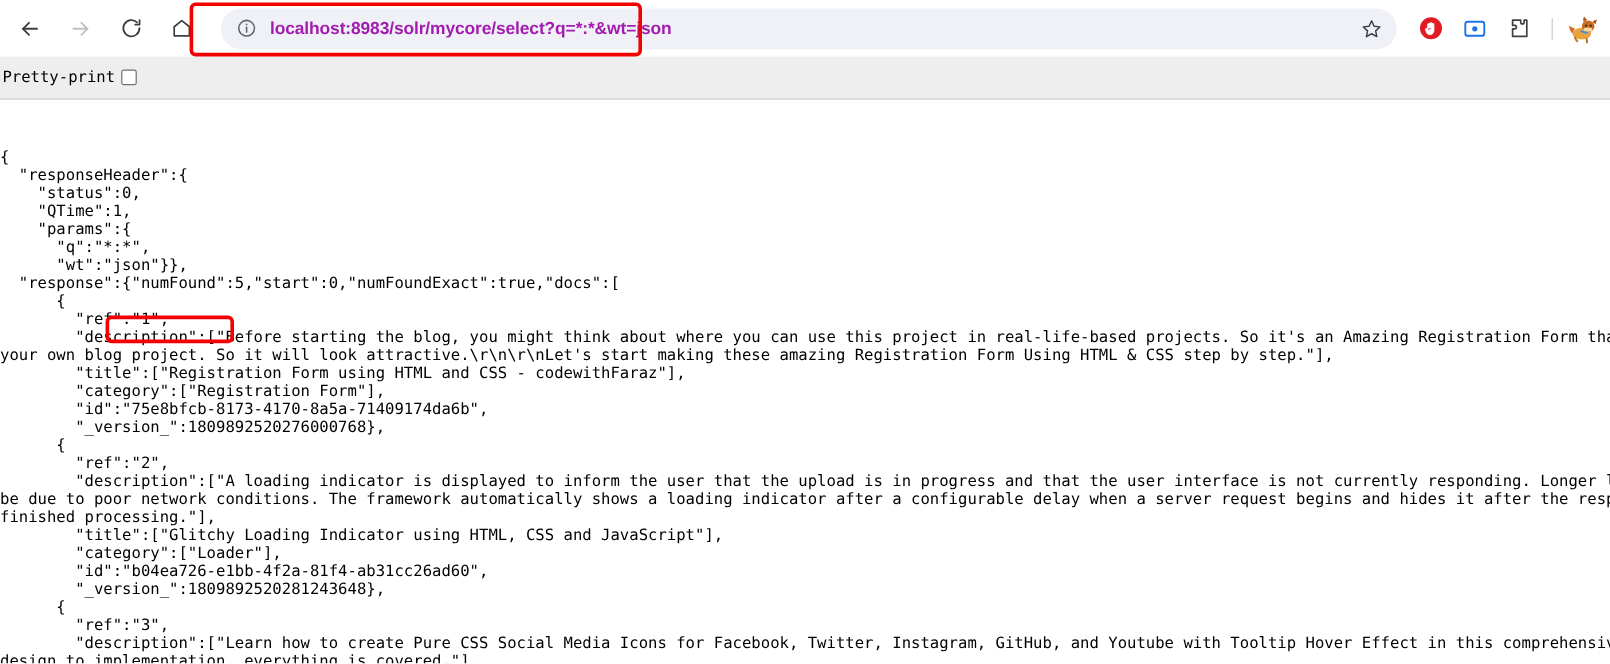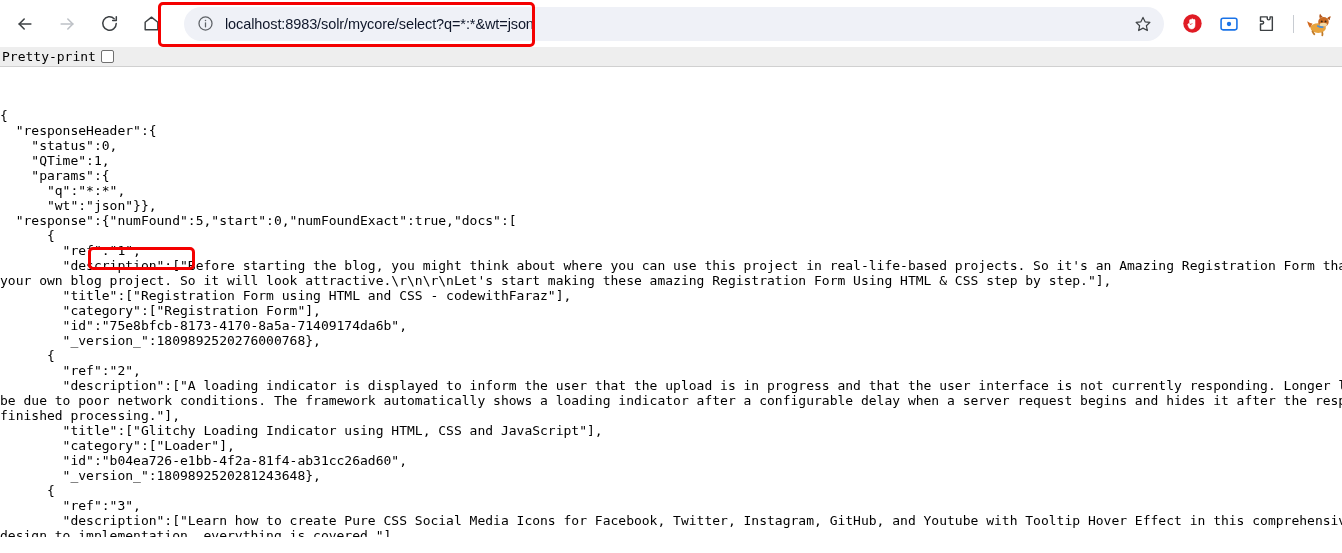--- a/index.html
+++ b/index.html
@@ -64,25 +64,26 @@
     width: 26px;
     height: 26px;
     border-radius: 50%;
     display: flex;
     align-items: center;
     justify-content: center;
     flex: 0 0 auto;
   }
   #omnibox-url {
     font-size: 14.5px;
-    color: #0f172a;
+    color: #a21caf;
     margin-left: 7px;
     white-space: nowrap;
     overflow: hidden;
     letter-spacing: -0.1px;
+    font-weight: bold;
   }
   #bookmark-star {
     position: absolute;
     right: 8px;
     top: 4px;
     width: 26px;
     height: 26px;
     display: flex;
     align-items: center;
     justify-content: center;
@@ -130,21 +131,21 @@
     margin-left: 2px;
     display: flex;
     align-items: center;
     justify-content: center;
     font-size: 21px;
     line-height: 1;
   }
 
   
   #pretty-print-bar {
-    height: 20px;
+    height: 36px;
     background: #eeeeee;
     border-bottom: 1px solid #d0d0d0;
     display: flex;
     align-items: center;
     padding-left: 2px;
     box-sizing: border-box;
   }
   #pretty-print-label {
     font-family: "DejaVu Sans Mono", monospace;
     font-size: 13px;

